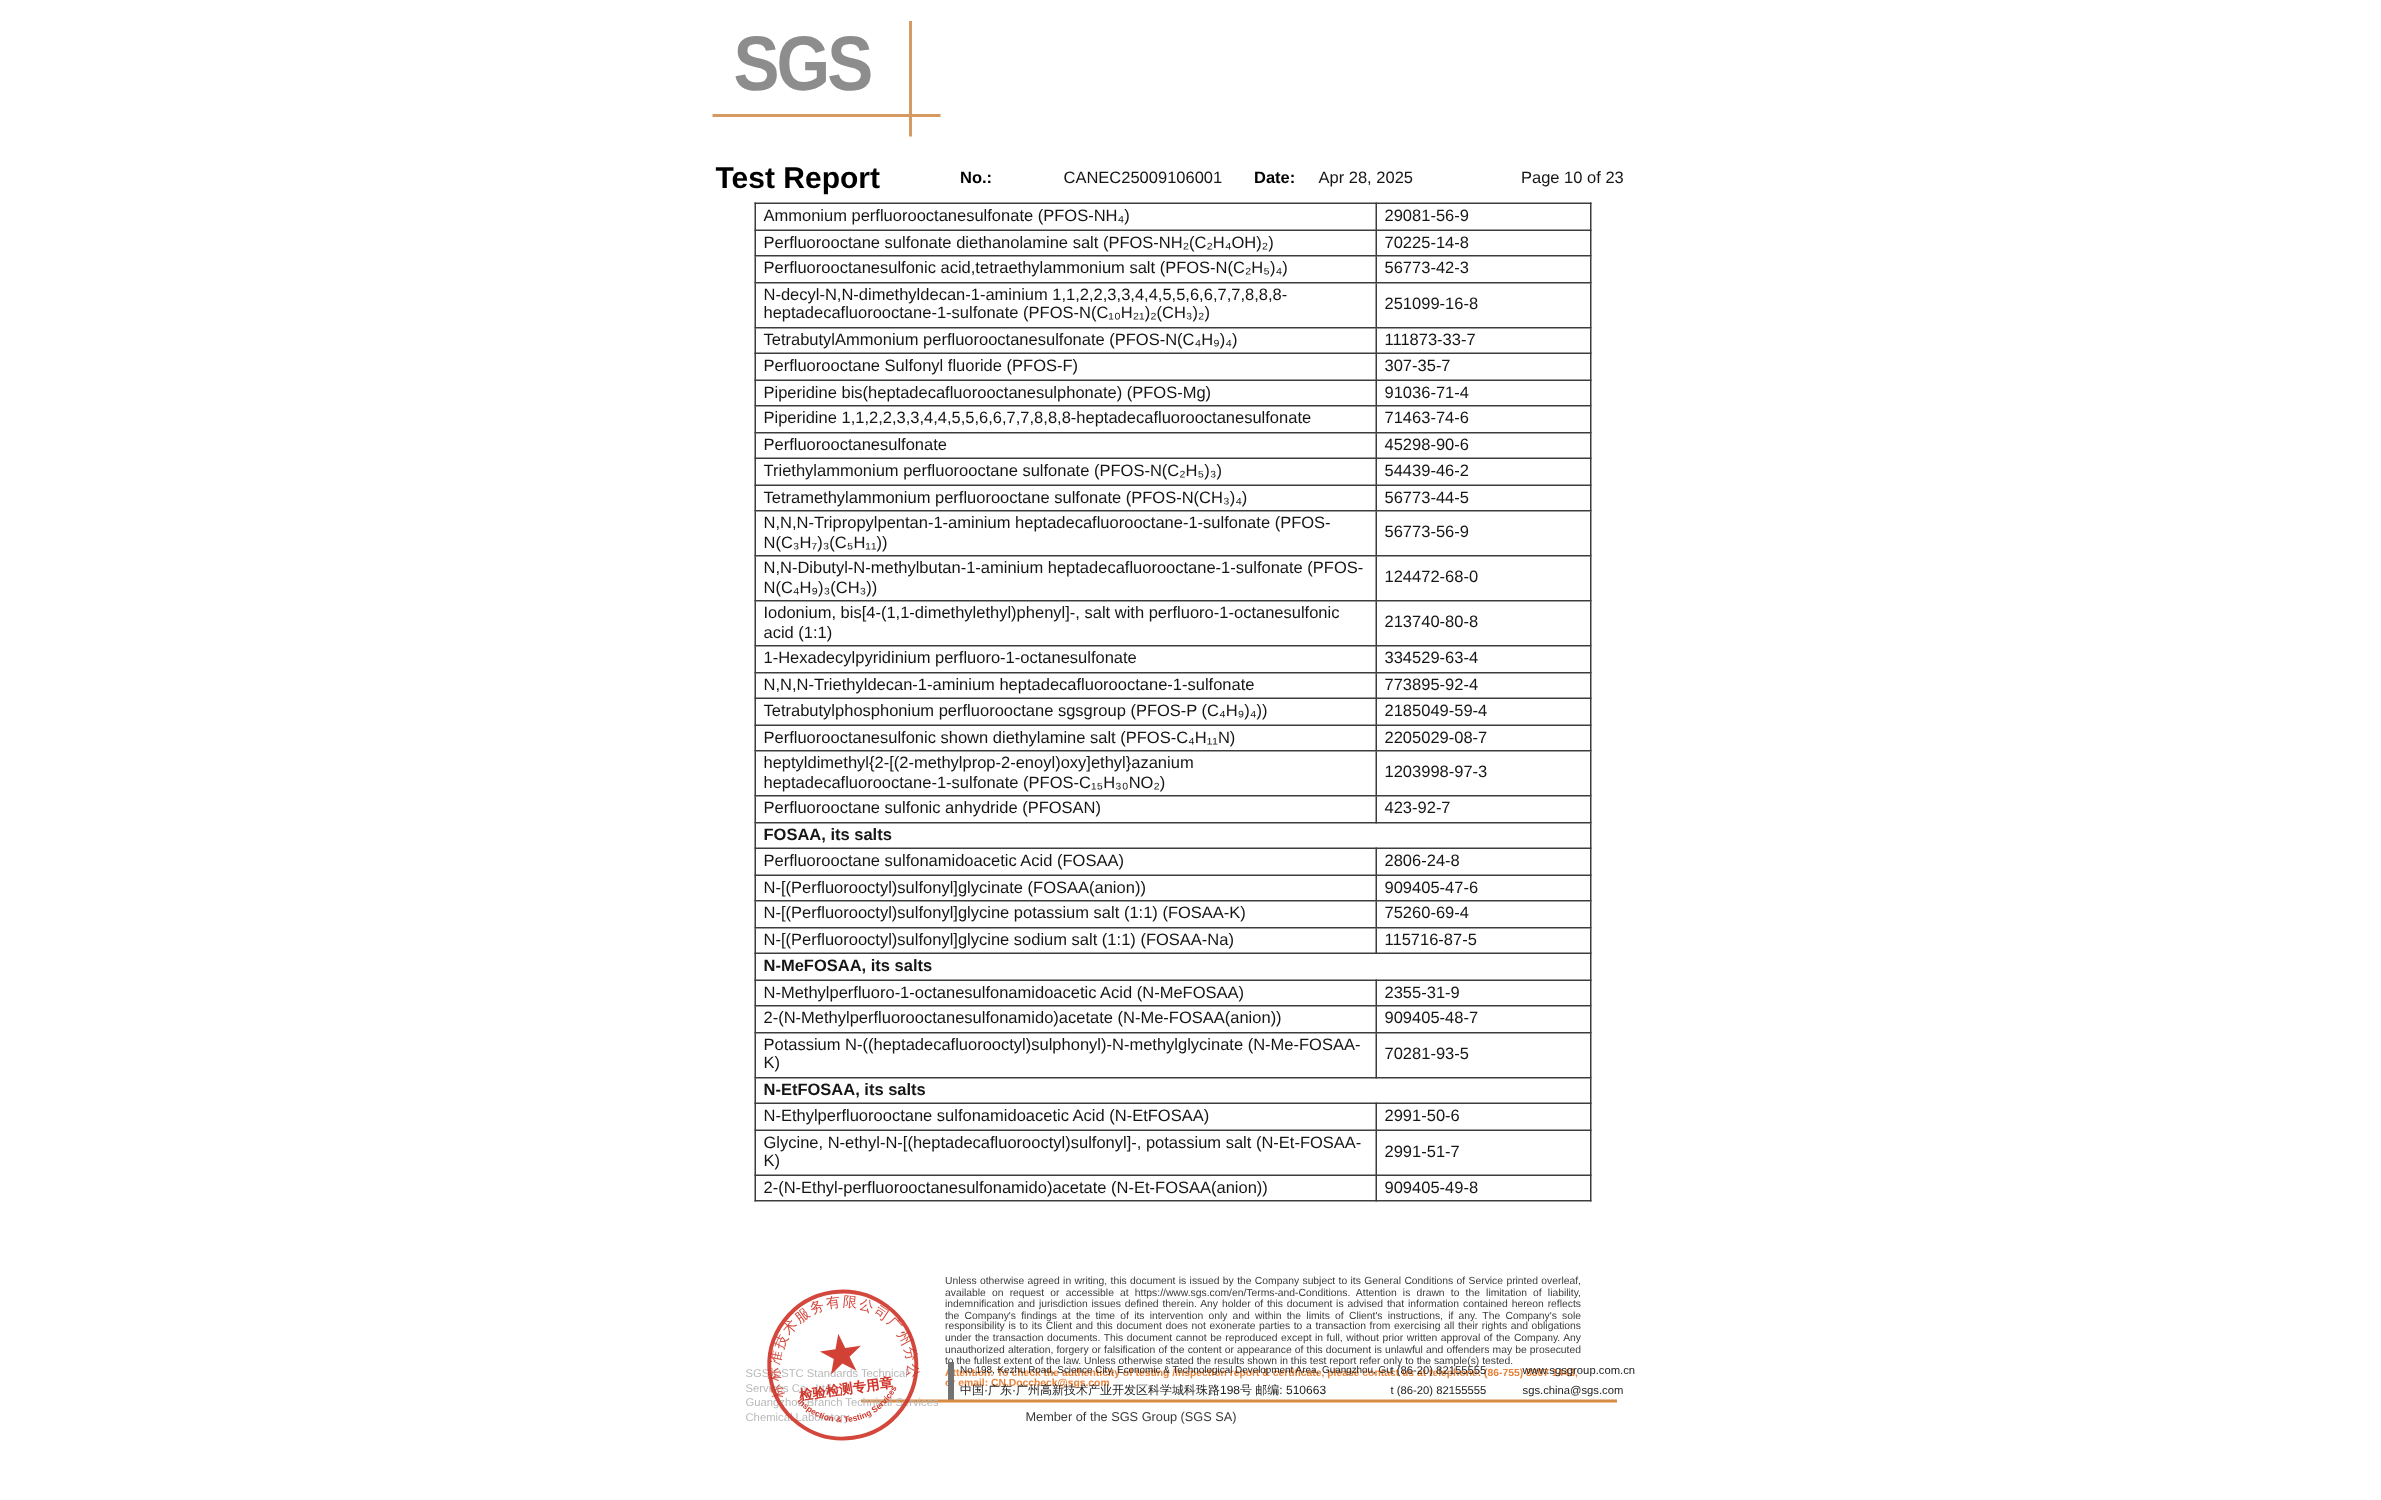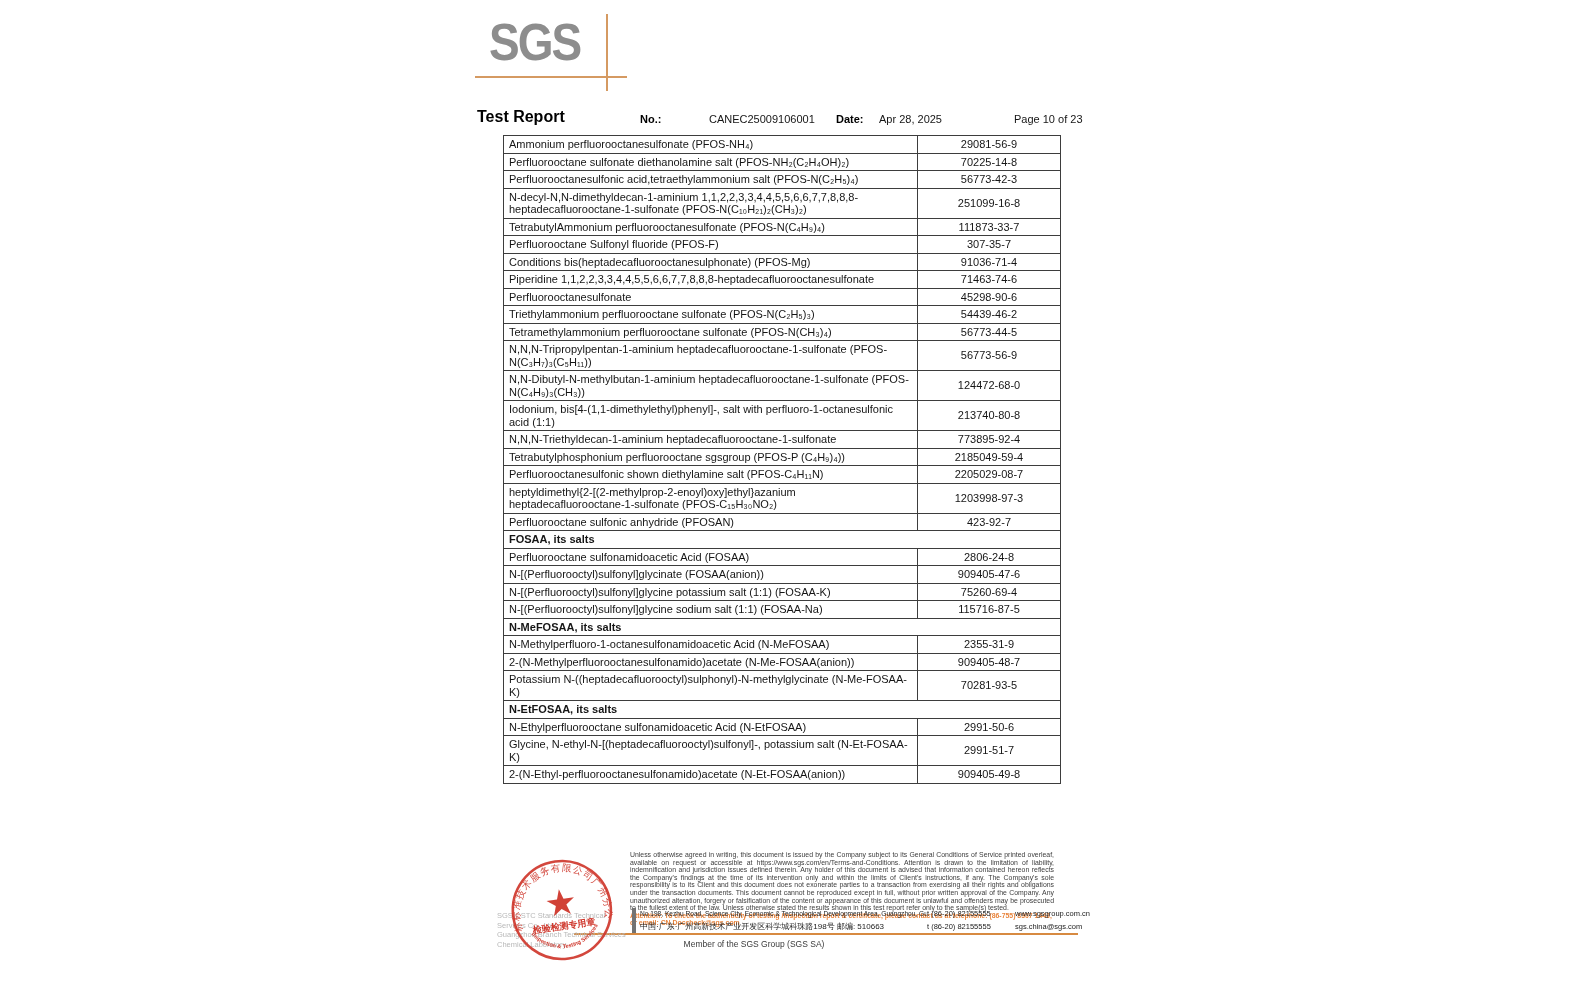--- a/index.html
+++ b/index.html
@@ -10,37 +10,37 @@
   .doc{position:absolute;left:473px;top:0;width:620px;height:778px;}
 
   
   .sgs-logo{
     position:absolute;left:16px;top:12px;font-size:46px;font-weight:bold;color:#8d8d8d;
     letter-spacing:-2px;transform:scaleY(1.12);transform-origin:top left;
   }
   .logo-hline{position:absolute;left:2px;top:76px;width:152px;height:2px;background:#d59a62;}
   .logo-vline{position:absolute;left:133px;top:14px;width:2px;height:77px;background:#d59a62;}
 
-  .report-title{position:absolute;left:4px;top:108px;font-size:16px;font-weight:bold;color:#000;}
+  .report-title{position:absolute;left:4px;top:108px;font-size:20px;font-weight:bold;color:#000;}
   .hdr-label{position:absolute;top:113px;font-size:11px;font-weight:bold;color:#000;}
   .hdr-value{position:absolute;top:113px;font-size:11px;color:#151515;}
   .no-label{left:167px;} .no-value{left:196px;margin-left:40px;}
   .date-label{left:363px;} .date-value{left:406px;}
   .page-value{left:541px;font-weight:normal;}
 
   
   .chem-table{
     position:absolute;left:30px;top:135px;width:537px;border-collapse:collapse;table-layout:fixed;
   }
   .chem-table td{
     border:1px solid #3d3d3d;font-size:11px;line-height:12.5px;padding:2px 5px;
     vertical-align:middle;word-wrap:break-word;
   }
   .name-cell{width:403px;}
-  .cas-cell{width:132px;text-align:center;}
+  .cas-cell{width:132px;}
   .section-cell{font-weight:bold;}
 
   
   .stamp-wrap{position:absolute;left:33px;top:855px;width:112px;height:112px;transform:rotate(-8deg);z-index:3;}
   .company-lines{position:absolute;left:24px;top:911px;width:135px;font-size:7.5px;line-height:9.5px;color:#b8b8b8;z-index:1;}
   .disclaimer-block{position:absolute;left:157px;top:851px;width:424px;font-size:6.9px;line-height:7.6px;color:#3c3c3c;text-align:justify;}
   .attention-text{color:#e8843c;font-weight:bold;text-align:left;}
   .address-block{position:absolute;left:159px;top:908px;width:450px;border-left:4px solid #737373;padding-left:4px;}
   .addr-row{display:flex;align-items:flex-start;height:13px;}
   .addr-main{width:287px;font-size:6.6px;color:#222;line-height:12px;white-space:nowrap;overflow:hidden;}
@@ -86,21 +86,21 @@
         </tr>
         <tr>
           <td class="name-cell">TetrabutylAmmonium perfluorooctanesulfonate (PFOS-N(C₄H₉)₄)</td>
           <td class="cas-cell">111873-33-7</td>
         </tr>
         <tr>
           <td class="name-cell">Perfluorooctane Sulfonyl fluoride (PFOS-F)</td>
           <td class="cas-cell">307-35-7</td>
         </tr>
         <tr>
-          <td class="name-cell">Conditions bis(heptadecafluorooctanesulphonate) (PFOS-Mg)</td>
+          <td class="name-cell">Piperidine bis(heptadecafluorooctanesulphonate) (PFOS-Mg)</td>
           <td class="cas-cell">91036-71-4</td>
         </tr>
         <tr>
           <td class="name-cell">Piperidine 1,1,2,2,3,3,4,4,5,5,6,6,7,7,8,8,8-heptadecafluorooctanesulfonate</td>
           <td class="cas-cell">71463-74-6</td>
         </tr>
         <tr>
           <td class="name-cell">Perfluorooctanesulfonate</td>
           <td class="cas-cell">45298-90-6</td>
         </tr>
@@ -116,20 +116,24 @@
           <td class="name-cell">N,N,N-Tripropylpentan-1-aminium heptadecafluorooctane-1-sulfonate (PFOS-N(C₃H₇)₃(C₅H₁₁))</td>
           <td class="cas-cell">56773-56-9</td>
         </tr>
         <tr>
           <td class="name-cell">N,N-Dibutyl-N-methylbutan-1-aminium heptadecafluorooctane-1-sulfonate (PFOS-N(C₄H₉)₃(CH₃))</td>
           <td class="cas-cell">124472-68-0</td>
         </tr>
         <tr>
           <td class="name-cell">Iodonium, bis[4-(1,1-dimethylethyl)phenyl]-, salt with perfluoro-1-octanesulfonic acid (1:1)</td>
           <td class="cas-cell">213740-80-8</td>
+        </tr>
+        <tr>
+          <td class="name-cell">1-Hexadecylpyridinium perfluoro-1-octanesulfonate</td>
+          <td class="cas-cell">334529-63-4</td>
         </tr>
         <tr>
           <td class="name-cell">N,N,N-Triethyldecan-1-aminium heptadecafluorooctane-1-sulfonate</td>
           <td class="cas-cell">773895-92-4</td>
         </tr>
         <tr>
           <td class="name-cell">Tetrabutylphosphonium perfluorooctane sgsgroup (PFOS-P (C₄H₉)₄))</td>
           <td class="cas-cell">2185049-59-4</td>
         </tr>
         <tr>

